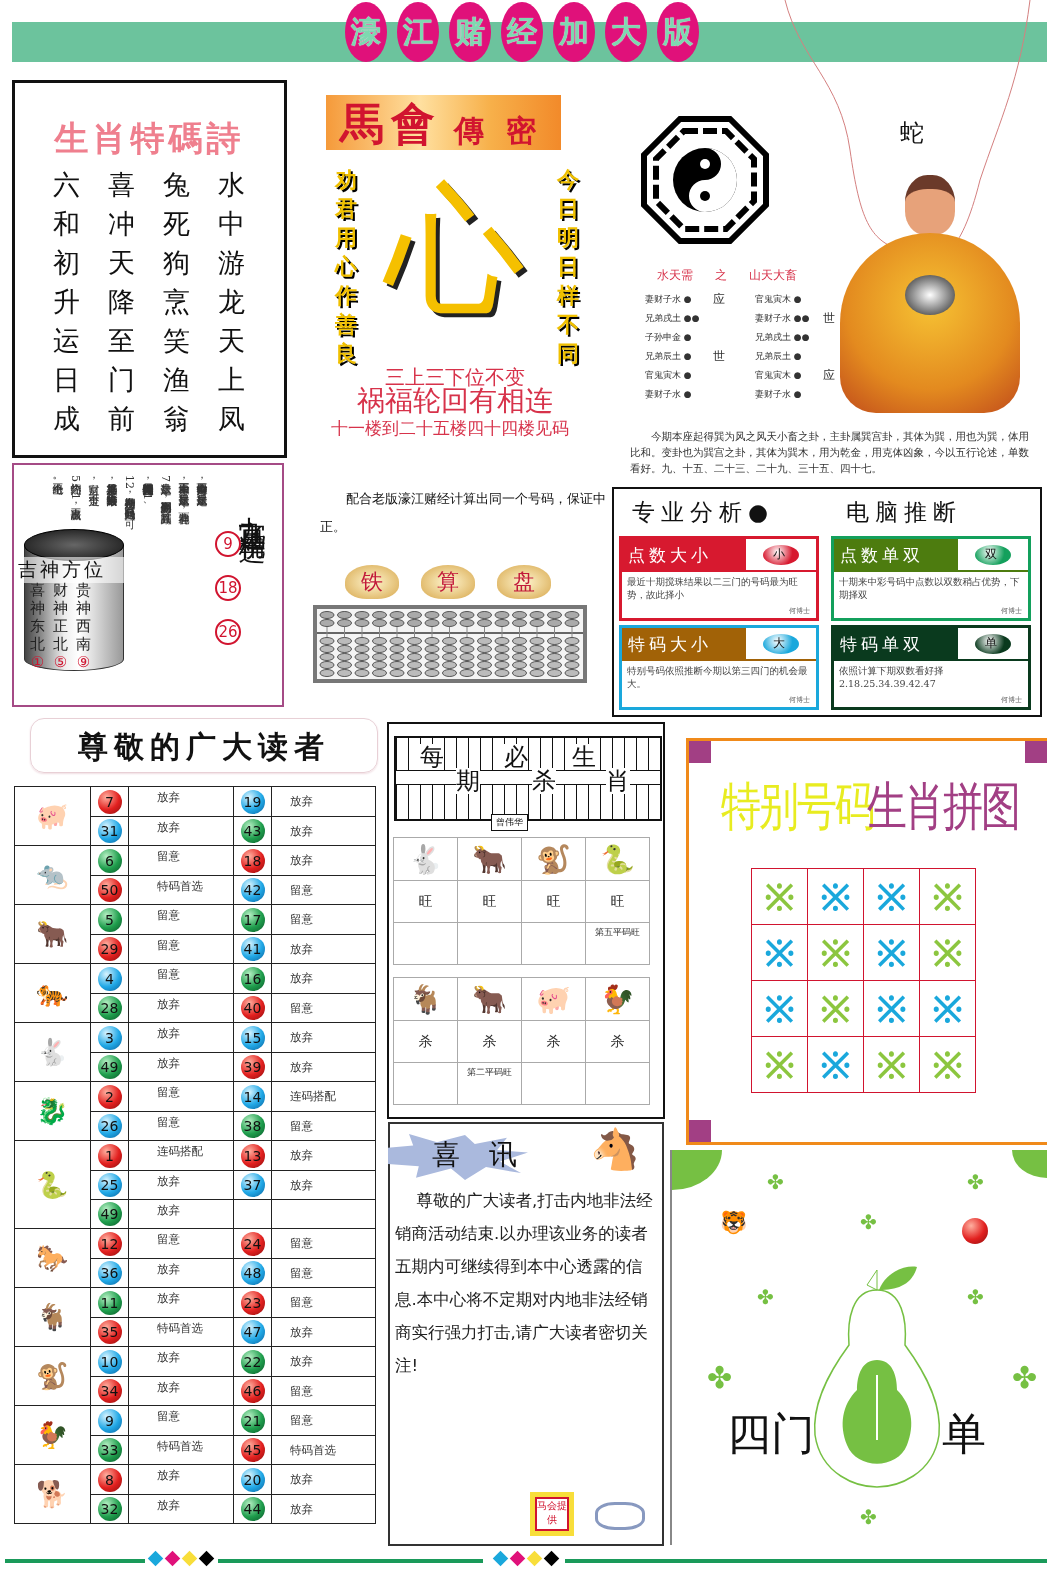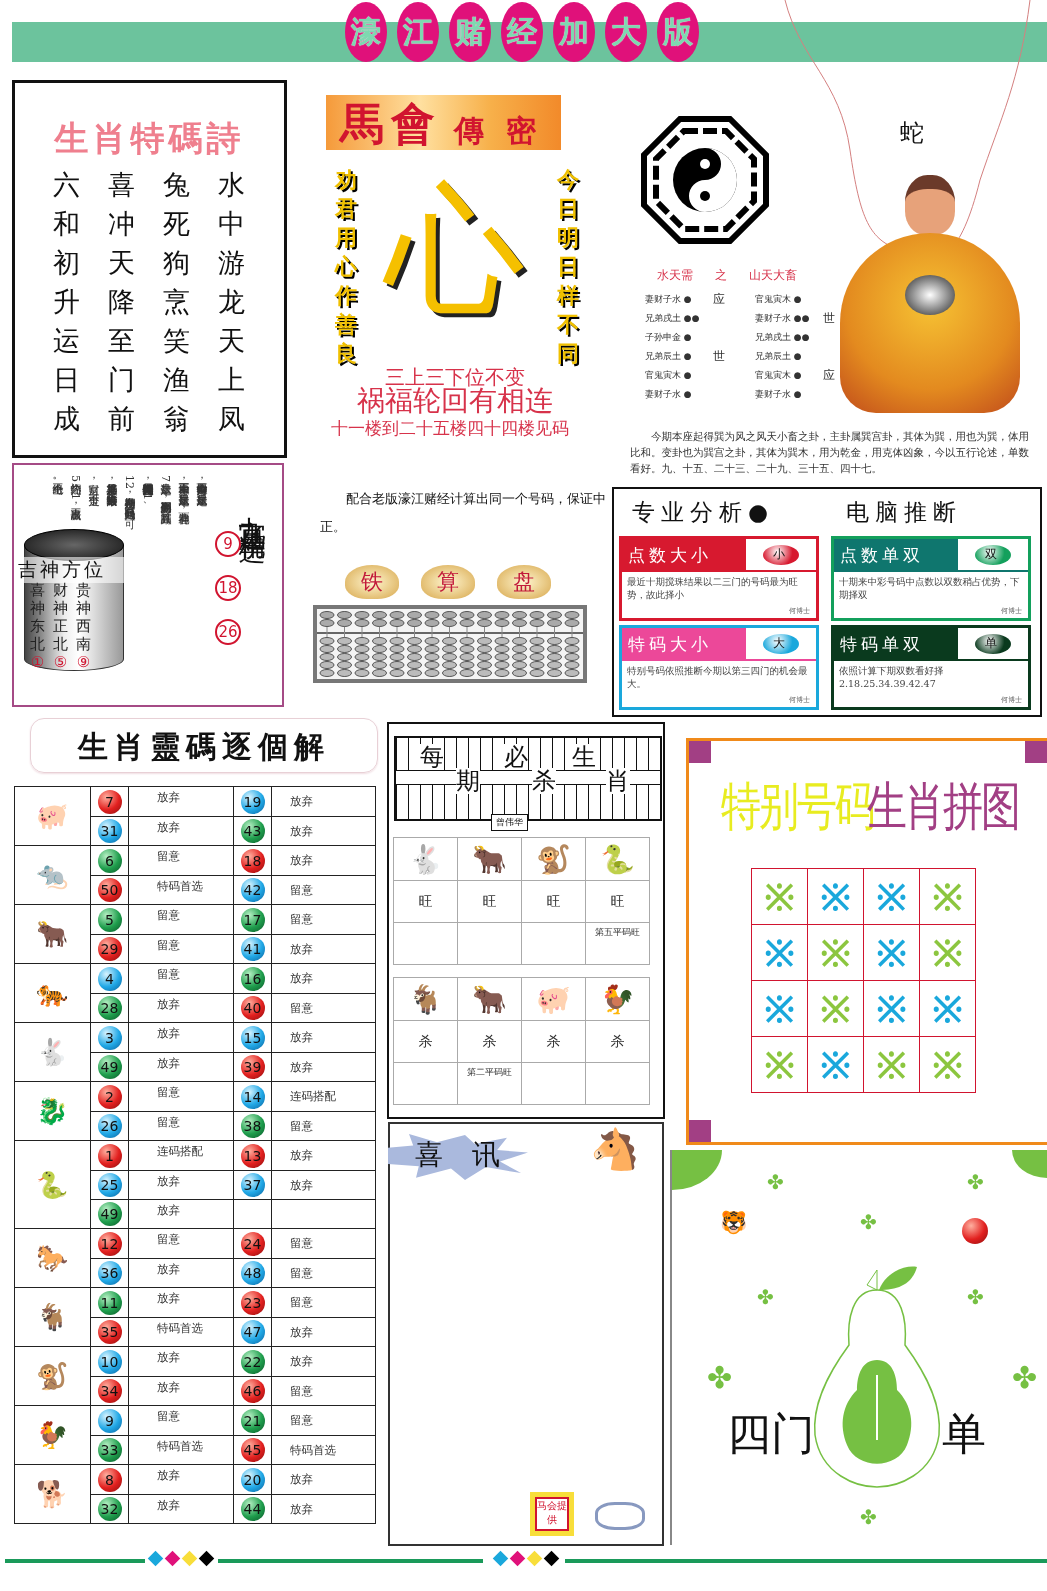--- a/index.html
+++ b/index.html
@@ -71,21 +71,21 @@
 .kill-hdr{position:absolute;left:5px;top:12px;width:268px;height:85px;border:2px solid #111;background:repeating-linear-gradient(90deg,#111 0 1px,transparent 1px 12px)}
 .kill-hdr .band{position:absolute;left:0;right:0;top:32px;height:15px;background:#fff;border-top:1px solid #111;border-bottom:1px solid #111}
 .kill-hdr .c{position:absolute;font-size:24px;background:#fff;line-height:26px}
 .kill-tag{position:absolute;left:95px;top:76px;border:1px solid #111;background:#fff;font-size:9px;padding:1px 4px}
 .ktable{position:absolute;display:grid;grid-template-columns:repeat(4,64px);border-left:1px solid #aaa;border-top:1px solid #aaa}
 .ktable div{border-right:1px solid #aaa;border-bottom:1px solid #aaa;display:flex;align-items:center;justify-content:center;font-size:14px;color:#333}
 .ktable .note{font-size:9px;align-items:flex-start;padding-top:4px;line-height:11px;text-align:left}
 
 .news{left:388px;top:1122px;width:276px;height:424px;border:2px solid #333}
 .news-burst{position:absolute;left:-2px;top:10px;width:140px;height:46px;background:#aab9dd;clip-path:polygon(0 30%,18% 25%,15% 0,35% 18%,55% 2%,62% 22%,85% 8%,78% 35%,100% 40%,80% 60%,95% 85%,70% 72%,55% 100%,45% 75%,20% 95%,22% 70%,0 65%)}
-.news-burst-t{position:absolute;left:25px;top:12px;font-size:28px;letter-spacing:10px}
+.news-burst-t{position:absolute;left:42px;top:12px;font-size:28px;letter-spacing:10px}
 .news-body{position:absolute;left:5px;top:60px;width:268px;font-size:16.5px;line-height:33px;text-indent:1.3em;font-family:"DejaVu Sans",sans-serif;color:#222}
 .horse-head{position:absolute;right:22px;top:2px;font-size:40px}
 .stamp{position:absolute;left:145px;top:373px;width:34px;height:34px;border:2px solid #d1142f;background:#fff;color:#d1142f;font-size:10px;line-height:14px;text-align:center;box-shadow:0 0 0 5px #f8de3a}
 .coil{position:absolute;left:205px;top:378px;width:50px;height:28px;border:3px solid #8899c0;border-radius:40%}
 
 .puz{left:686px;top:738px;width:361px;height:407px;border:3px solid #f08a1a;border-right:none}
 .puz .sq{position:absolute;width:22px;height:22px;background:#a23f84}
 .puz-t1{position:absolute;left:32px;top:30px;font-size:40px;color:#e8ec20;font-family:"DejaVu Sans",sans-serif;letter-spacing:-2px;transform:scaleY(1.3);transform-origin:top}
 .puz-t2{position:absolute;left:178px;top:30px;font-size:40px;color:#a23f84;font-family:"DejaVu Sans",sans-serif;letter-spacing:-2px;transform:scaleY(1.3);transform-origin:top}
 .puz-grid{position:absolute;left:62px;top:127px;display:grid;grid-template-columns:repeat(4,56px);grid-template-rows:repeat(4,56px);border-left:1px solid #d1142f;border-top:1px solid #d1142f}
@@ -433,31 +433,31 @@
         <div class="ana-head" style="background:#d7192f">
           <span>点数大小</span>
           <span class="w">
             <span class="ball" style="background:radial-gradient(circle at 40% 35%,#fff,#d7192f 60%)">小</span>
           </span>
         </div>
         <div class="ana-body">最近十期搅珠结果以二三门的号码最为旺势，故此择小</div>
         <div class="ana-sign">何博士</div>
       </div>
       <div class="ana-box" style="left:217px;top:47px;border-color:#13a05c">
-        <div class="ana-head" style="background:#0f766e">
+        <div class="ana-head" style="background:#4d7c0f">
           <span>点数单双</span>
           <span class="w">
             <span class="ball" style="background:radial-gradient(circle at 40% 35%,#fff,#13a05c 60%)">双</span>
           </span>
         </div>
         <div class="ana-body">十期来中彩号码中点数以双数稍占优势，下期择双</div>
         <div class="ana-sign">何博士</div>
       </div>
       <div class="ana-box" style="left:5px;top:136px;border-color:#1aa8dc">
-        <div class="ana-head" style="background:#ec4899">
+        <div class="ana-head" style="background:#a16207">
           <span>特码大小</span>
           <span class="w">
             <span class="ball" style="background:radial-gradient(circle at 40% 35%,#fff,#1aa8dc 60%)">大</span>
           </span>
         </div>
         <div class="ana-body">特别号码依照推断今期以第三四门的机会最大。</div>
         <div class="ana-sign">何博士</div>
       </div>
       <div class="ana-box" style="left:217px;top:136px;border-color:#0a3a1e">
         <div class="ana-head" style="background:#0a3a1e">
@@ -465,21 +465,21 @@
           <span class="w">
             <span class="ball" style="background:radial-gradient(circle at 40% 35%,#fff,#0a3a1e 60%)">单</span>
           </span>
         </div>
         <div class="ana-body">依照计算下期双数看好择2.18.25.34.39.42.47</div>
         <div class="ana-sign">何博士</div>
       </div>
     </div>
 </div>
 
-<div class="abs zt-title">生肖靈碼逐個解</div>
+<div class="abs zt-title">尊敬的广大读者</div>
 <div class="abs zt" id="zt">
     <div class="zgroup" style="border-top: 1px solid rgb(34, 34, 34);">
       <div class="zimg">🐖</div>
       <div class="zlines">
         <div class="zline">
           <div class="zball">
             <span class="red">7</span>
           </div>
           <div class="ztext">放弃</div>
           <div class="zball">
@@ -822,20 +822,21 @@
       <div class="note">第二平码旺</div>
       <div class="note"></div>
       <div class="note"></div>
     </div>
 </div>
 
 <div class="abs news">
   <div class="news-burst"></div>
   <div class="news-burst-t">喜 讯</div>
   <div class="horse-head">🐴</div>
+  <div class="news-body">尊敬的广大读者,打击内地非法经销商活动结束.以办理该业务的读者五期内可继续得到本中心透露的信息.本中心将不定期对内地非法经销商实行强力打击,请广大读者密切关注!</div>
   <div class="stamp">马会提供</div>
   <div class="coil"></div>
 </div>
 
 <div class="abs puz">
   <div class="sq" style="left:0;top:0"></div>
     <div class="sq" style="right:0;top:0"></div>
     <div class="sq" style="left:0;bottom:0"></div>
   <div class="puz-t1">特别号码</div>
   <div class="puz-t2">生肖拼图</div>

